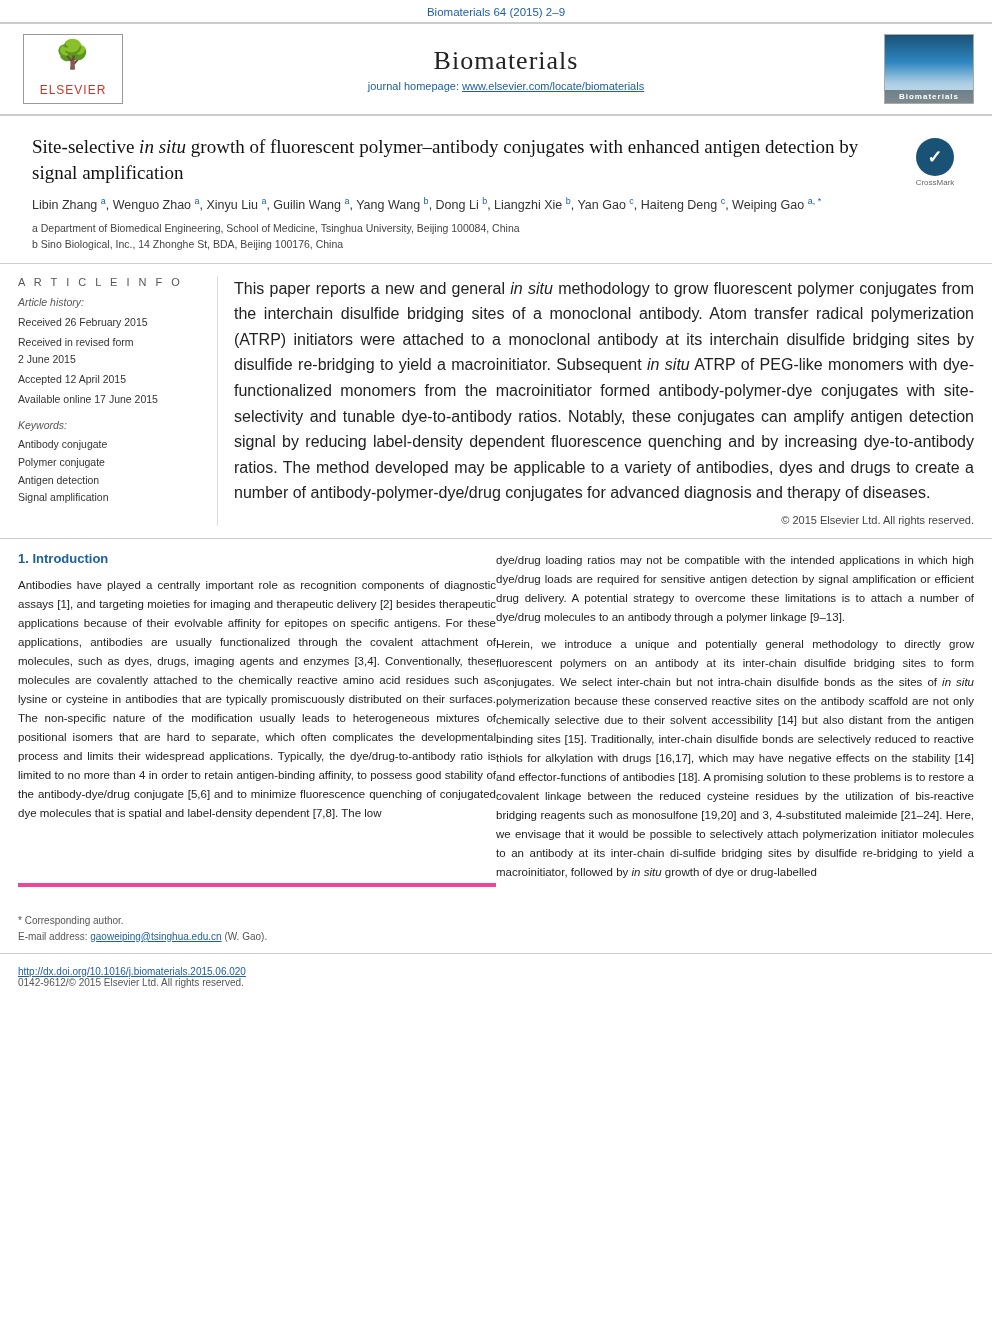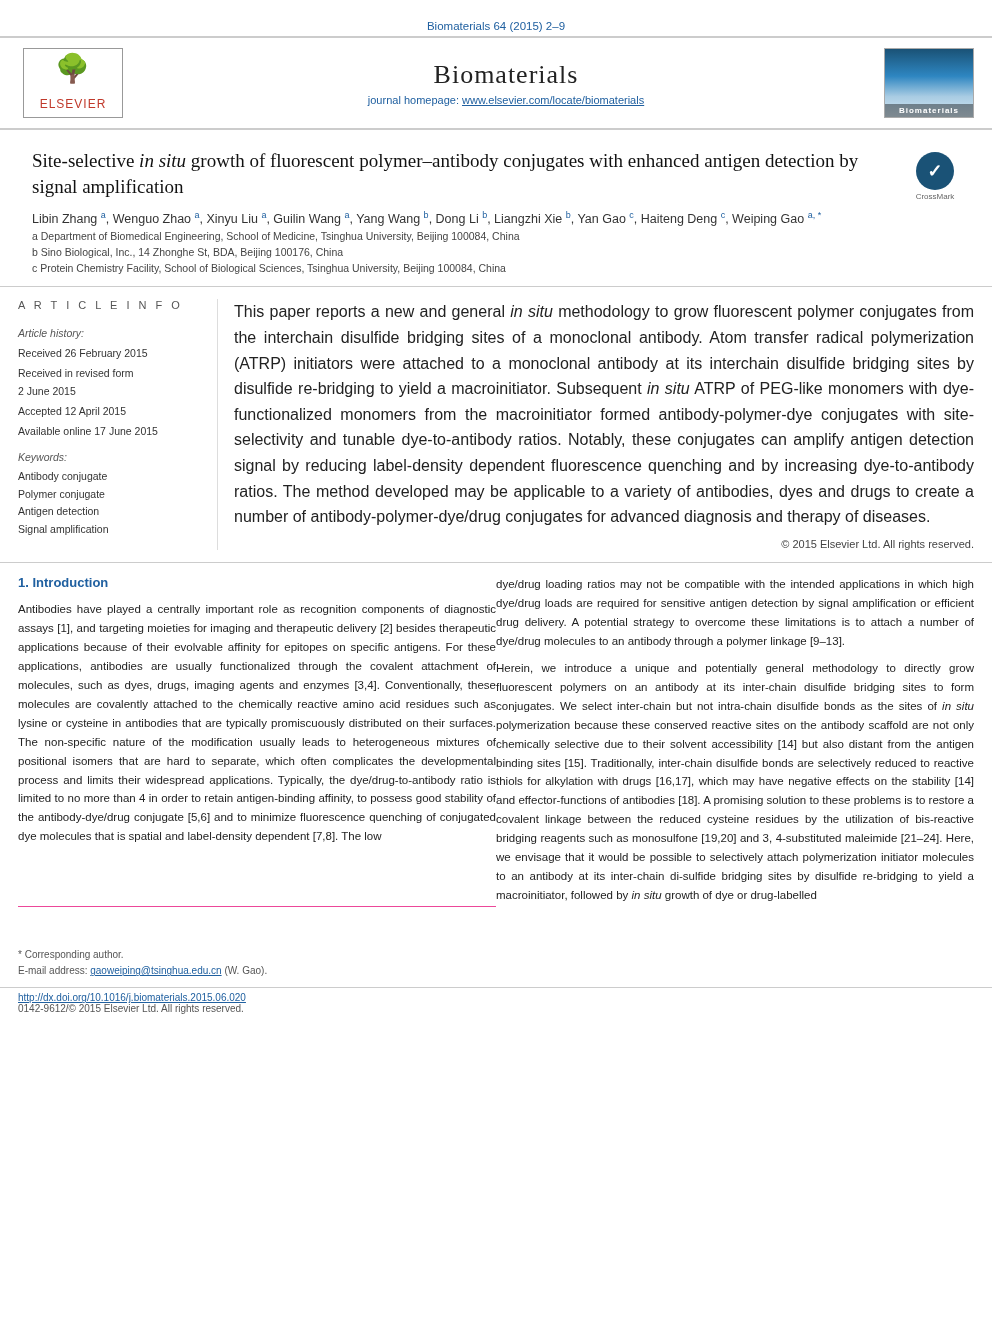--- a/index.html
+++ b/index.html
@@ -8,21 +8,21 @@
       background: #fff;
       width: 992px;
       min-height: 1323px;
       font-size: 13px;
       color: #000;
     }
 
     
     .top-bar {
       text-align: center;
-      padding: 20px 0 4px;
+      padding: 6px 0 4px;
       font-size: 11.5px;
       color: #2060a0;
     }
 
     
     .journal-header {
       display: flex;
       align-items: center;
       border-top: 2px solid #ccc;
       border-bottom: 2px solid #ccc;
@@ -121,21 +121,21 @@
       line-height: 1.35;
       color: #111;
       margin-bottom: 10px;
     }
     .article-title em {
       font-style: italic;
     }
     .authors-line {
       font-size: 12.5px;
       color: #333;
-      margin-bottom: 0;
+      margin-bottom: 6px;
       line-height: 1.5;
     }
     .authors-line sup {
       font-size: 9px;
       color: #2060a0;
     }
     .affiliations {
       font-size: 10.5px;
       color: #444;
       line-height: 1.5;
@@ -180,21 +180,21 @@
       border-right: 1px solid #ddd;
       padding-right: 14px;
     }
     .right-col {
       flex: 1;
     }
     .section-heading {
       font-size: 11px;
       letter-spacing: 3px;
       color: #555;
-      margin-bottom: 16px;
+      margin-bottom: 8px;
       font-weight: normal;
     }
     .article-history-label {
       font-size: 10.5px;
       font-style: italic;
       color: #555;
       margin-bottom: 6px;
     }
     .history-table {
       font-size: 10.5px;
@@ -259,21 +259,21 @@
       color: #222;
       text-align: justify;
       margin-bottom: 8px;
     }
     .body-text em {
       font-style: italic;
     }
 
     
     .footer-section {
-      padding: 0 18px;
+      padding: 8px 18px;
       border-top: 1px solid #ccc;
       margin-top: 8px;
     }
     .footnote-line {
       font-size: 10px;
       color: #555;
       line-height: 1.6;
     }
     .doi-line {
       font-size: 10px;
@@ -316,21 +316,20 @@
     <div class="article-title">
       Site-selective <em>in situ</em> growth of fluorescent polymer–antibody conjugates with enhanced antigen detection by signal amplification
     </div>
     <div class="authors-line">
       Libin Zhang <sup>a</sup>, Wenguo Zhao <sup>a</sup>, Xinyu Liu <sup>a</sup>, Guilin Wang <sup>a</sup>, Yang Wang <sup>b</sup>, Dong Li <sup>b</sup>,
       Liangzhi Xie <sup>b</sup>, Yan Gao <sup>c</sup>, Haiteng Deng <sup>c</sup>, Weiping Gao <sup>a, *</sup>
     </div>
     <div class="affiliations">
       <div>a Department of Biomedical Engineering, School of Medicine, Tsinghua University, Beijing 100084, China</div>
       <div>b Sino Biological, Inc., 14 Zhonghe St, BDA, Beijing 100176, China</div>
-      <div>c Protein Chemistry Facility, School of Biological Sciences, Tsinghua University, Beijing 100084, China</div>
     </div>
   </div>
   <div class="crossmark-logo">
     <div class="crossmark-circle">✓</div>
     <div class="crossmark-label">CrossMark</div>
   </div>
 </div>
 
 <div class="two-col">
   <div class="left-col">
@@ -368,21 +367,21 @@
 <div class="body-section">
   <div class="body-left">
     <div style="margin-bottom: 10px;">
       <span class="section-title">1. </span>
       <span class="section-title">Introduction</span>
     </div>
     <div class="body-text">
       Antibodies have played a centrally important role as recognition components of diagnostic assays [1], and targeting moieties for imaging and therapeutic delivery [2] besides therapeutic applications because of their evolvable affinity for epitopes on specific antigens. For these applications, antibodies are usually functionalized through the covalent attachment of molecules, such as dyes, drugs, imaging agents and enzymes [3,4]. Conventionally, these molecules are covalently attached to the chemically reactive amino acid residues such as lysine or cysteine in antibodies that are typically promiscuously distributed on their surfaces. The non-specific nature of the modification usually leads to heterogeneous mixtures of positional isomers that are hard to separate, which often complicates the developmental process and limits their widespread applications. Typically, the dye/drug-to-antibody ratio is limited to no more than 4 in order to retain antigen-binding affinity, to possess good stability of the antibody-dye/drug conjugate [5,6] and to minimize fluorescence quenching of conjugated dye molecules that is spatial and label-density dependent [7,8]. The low
     </div>
 
-    <div style="margin-top: auto; padding-top: 40px; border-top: 1px solid #ec4899; margin-top: 60px;">
+    <div style="margin-top: auto; padding-top: 26px; border-top: 4px solid #ec4899; margin-top: 60px;">
       <div class="footnote-line">
         <span>* Corresponding author.</span>
       </div>
       <div class="footnote-line">
         <span>E-mail address:</span>
         <a href="#" style="color:#2060a0;font-size:10px;">gaoweiping@tsinghua.edu.cn</a>
         <span>(W. Gao).</span>
       </div>
     </div>
   </div>

